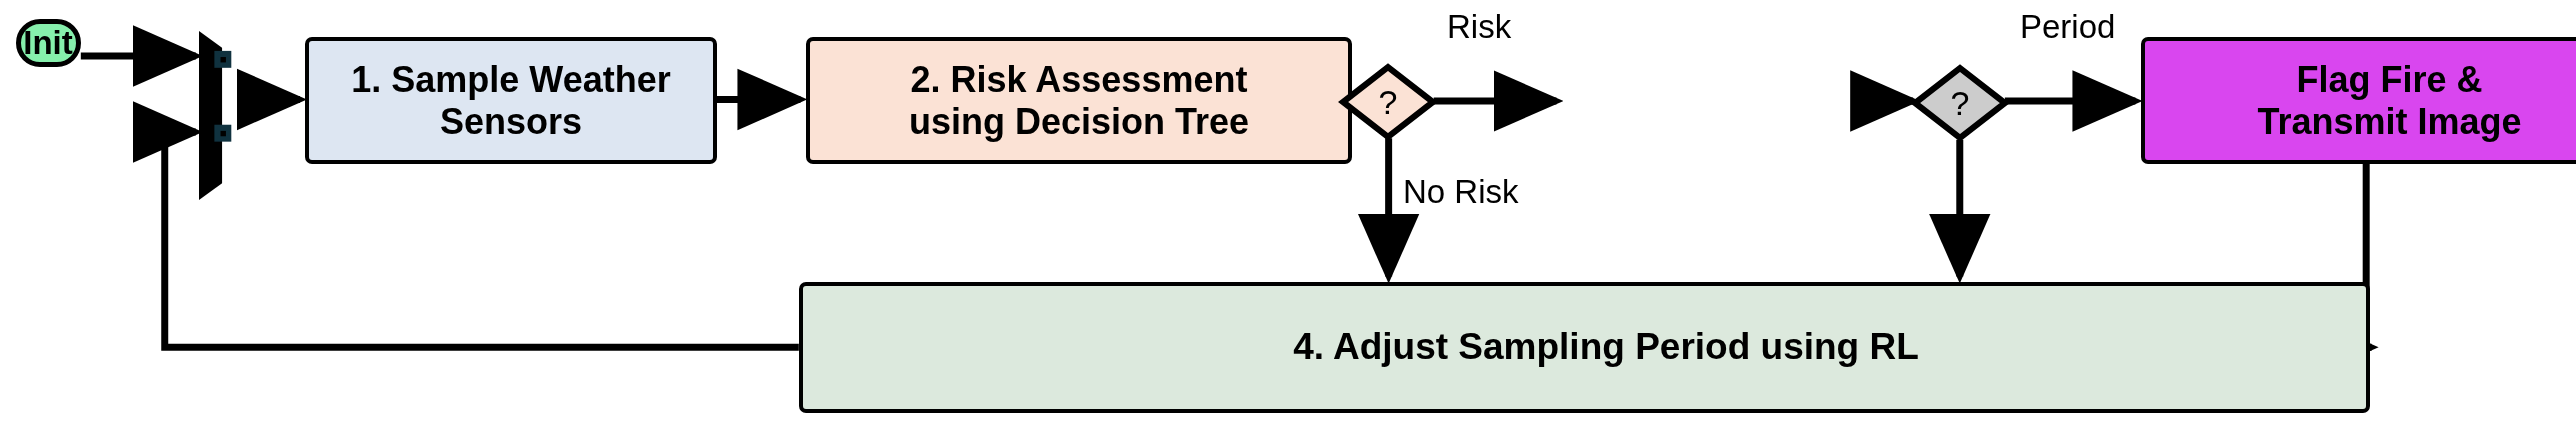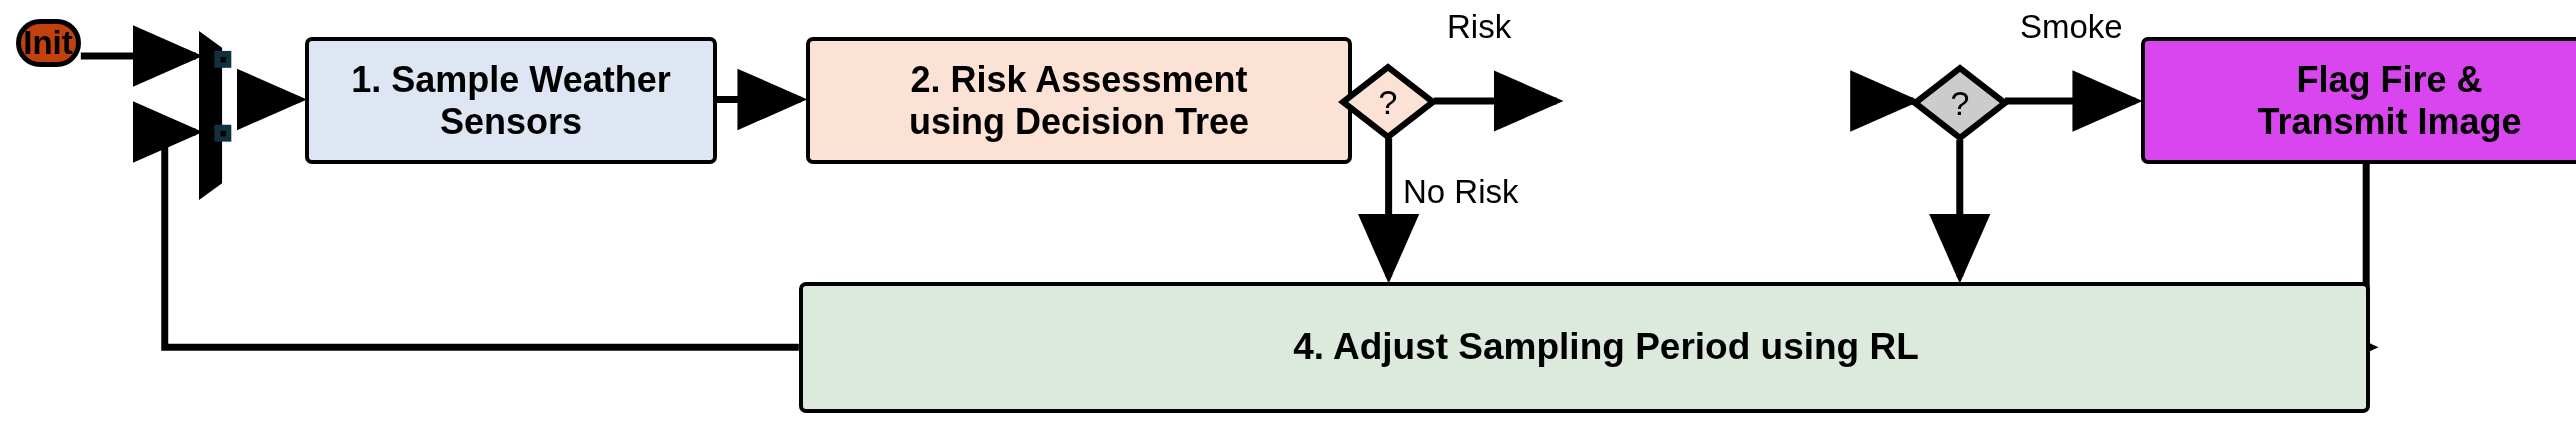--- a/index.html
+++ b/index.html
@@ -15,21 +15,21 @@
   #edges{position:absolute;left:0;top:0;width:2576px;height:432px;}
   .node{
     position:absolute;
     box-sizing:border-box;
     display:flex;
     align-items:center;
     justify-content:center;
     text-align:center;
     color:#000000;
     border:4.7px solid #000000;
-    background:#c2410c;
+    background:#86efac;
     line-height:1.16;
     white-space:pre-line;
     font-family:"Liberation Sans",sans-serif;
   }
   .proc{border-radius:7px;font-size:36px;font-weight:bold;}
   .pill{border-radius:776px;font-size:33px;font-weight:bold;border-width:5.4px;}
   .wide{font-size:37px;}
   .diamond-wrap{position:absolute;}
   .diamond-wrap svg{display:block;overflow:visible;}
   .dtext{
@@ -122,17 +122,17 @@
 
   <div class="node proc" style="left:2141px; top:37px; width:497px; height:127px; background:#d946ef;">Flag Fire &amp;
 Transmit Image</div>
 
   <div class="node proc wide" style="left:799px; top:282px; width:1571px; height:131px; background:#dce9dd;padding-left:43px;">4. Adjust Sampling Period using RL</div>
 
   <div class="edge-label" style="left:1447px; top:7.8px;text-align:right;">Risk</div>
 
   <div class="edge-label" style="left:1403px; top:173px;">No Risk</div>
 
-  <div class="edge-label" style="left:2020px; top:7.8px;">Smoke</div>
+  <div class="edge-label" style="left:2020px; top:7.8px;">Period</div>
 
 
 </div>
 
 
 </body></html>

